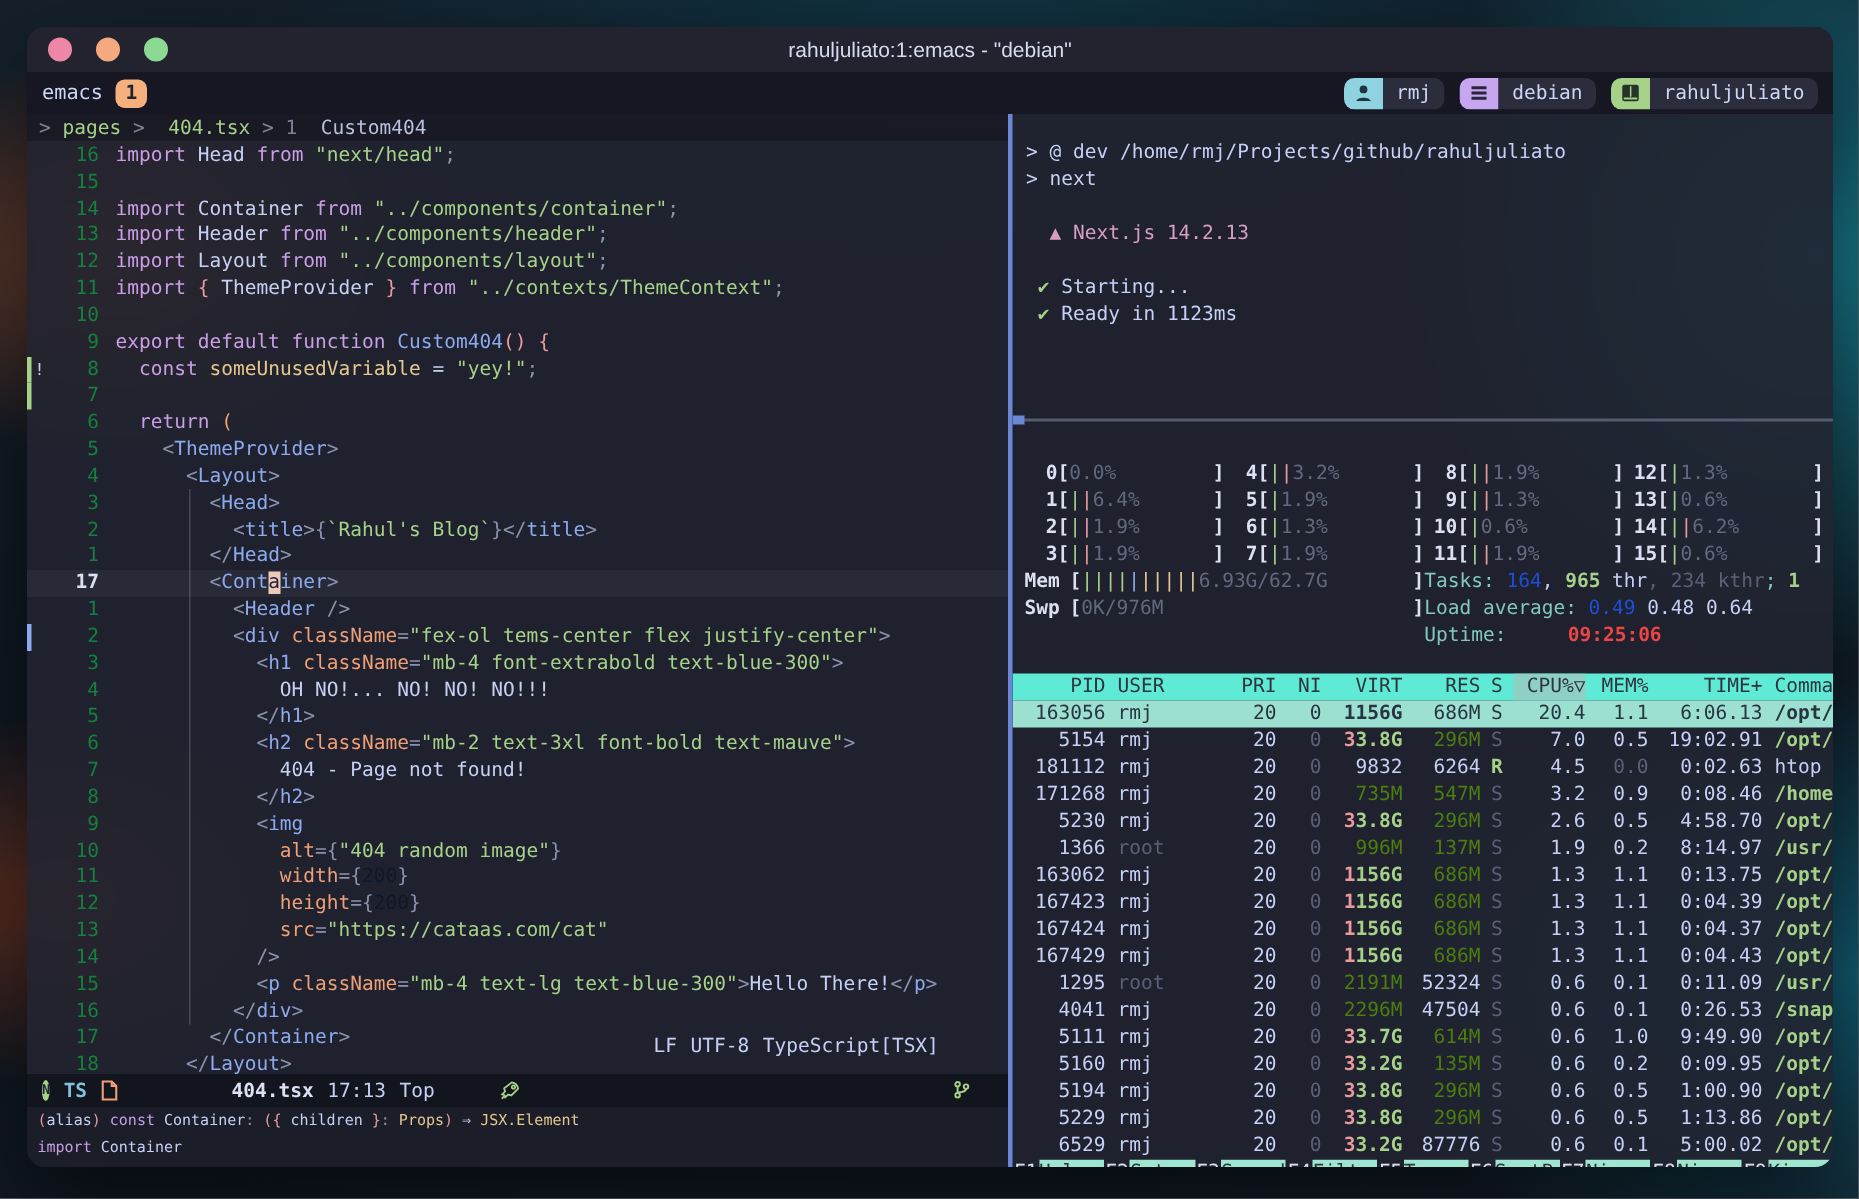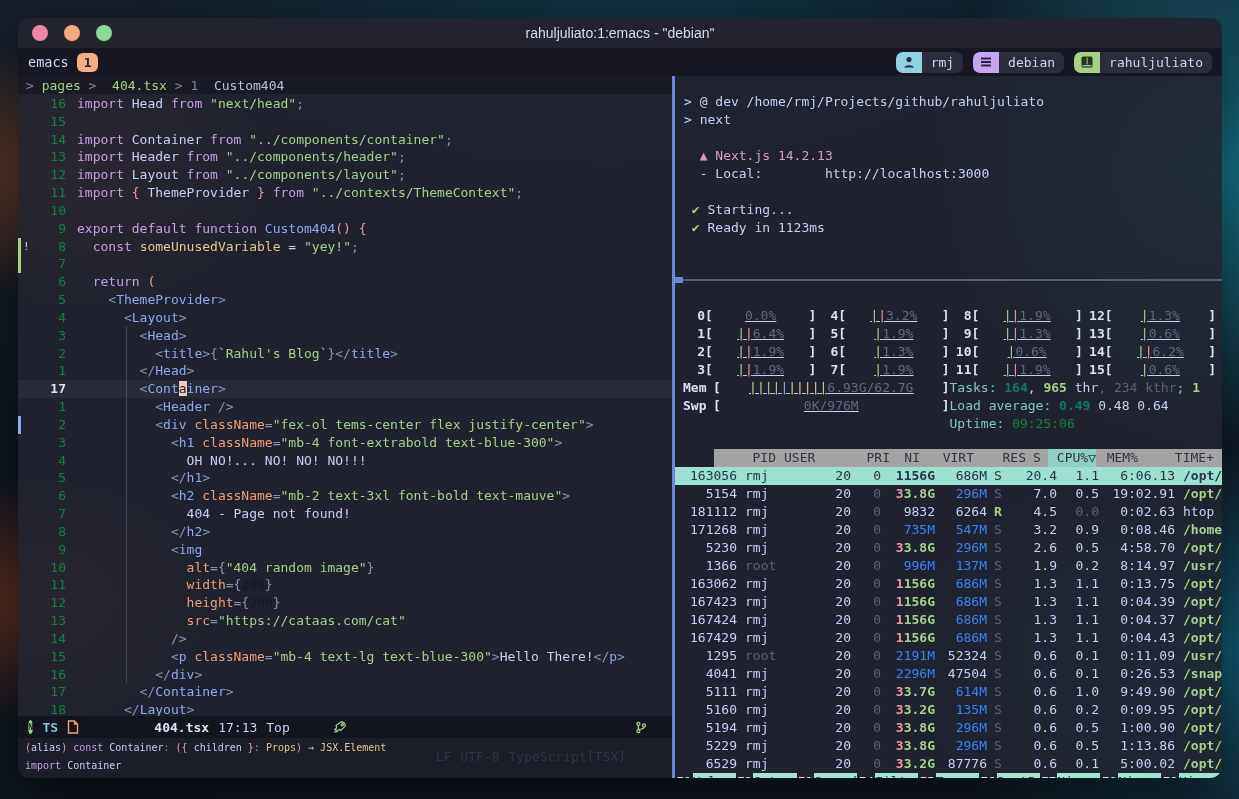--- a/index.html
+++ b/index.html
@@ -57,21 +57,21 @@
   .lnum{width:30px;text-align:right;color:#15803d;}
   .lnum-cur{color:#d9e0f5;font-weight:bold;}
   .ltext{padding-left:11px;}
   .c-k{color:#ca9ee6;} .c-w{color:#c6d0f5;} .c-s{color:#a6d189;} .c-p{color:#8b92ad;}
   .c-t{color:#8caaee;} .c-a{color:#ef9f76;} .c-v{color:#e5c890;margin-top:36px;} .c-r{color:#ea999c;}
   .c-n2{color:#0f172a;} .c-g{color:#a6d189;} .c-pk{color:#d79ec4;}
   .c-cur{background:#f0c9bc;color:#232634;}
   
   .modeline{height:22px;background:rgba(16,17,26,.78);display:flex;align-items:center;
     gap:9px;padding:0 10px;font-size:13px;white-space:pre;}
-  .ml-mid{margin-left:34px;display:flex;gap:9px;align-items:flex-end;}
+  .ml-mid{margin-left:34px;display:flex;gap:9px;align-items:flex-start;}
   .mode-n{width:14px;height:14px;border-radius:50%;background:#a6d189;color:#232634;
     font-size:9px;font-weight:bold;display:flex;align-items:center;justify-content:center;}
   .ts-badge{color:#85c1dc;font-weight:bold;font-size:13px;}
   .fname{font-weight:bold;color:#dce0f2;}
   .branch{color:#a6d189;display:flex;gap:4px;align-items:center;}
   
   .echo{height:38px;background:rgba(27,28,40,.88);padding:1px 7px;font-size:10px;}
   .echo-line{height:18px;line-height:18px;white-space:pre;}
   
   .term{height:186px;padding:17px 0 0 9px;font-size:13px;overflow:hidden;}
@@ -80,36 +80,36 @@
   .hd-cap{position:absolute;left:0;top:-2px;width:8px;height:6px;background:#6c87d6;}
   
   .htop{flex:1;display:flex;flex-direction:column;overflow:hidden;font-size:13px;}
   .meters{padding:26px 6px 0 8px;}
   .m-row{display:flex;height:18px;line-height:18px;white-space:pre;}
   .meter{width:25%;display:flex;}
   .meter-wide{width:50%;display:flex;}
   .m-label{width:22px;text-align:right;font-weight:bold;color:#dce0f2;}
   .m-label3{width:30px;text-align:left;font-weight:bold;color:#dce0f2;}
   .m-br{color:#dce0f2;font-weight:bold;}
-  .m-inner{flex:1;display:flex;justify-content:center;overflow:hidden;text-decoration:underline;}
+  .m-inner{flex:1;display:flex;justify-content:flex-start;overflow:hidden;}
   .m-pct{color:#62687f;}
   .bar-g{color:#a6d189;} .bar-r{color:#ea999c;} .bar-b{color:#8caaee;} .bar-y{color:#e5c890;}
   .m-text{width:50%;white-space:pre;}
-  .c-tl{color:#81c8be;} .c-wb{color:#0f766e;font-weight:bold;} .c-gb{color:#a6d189;font-weight:bold;}
-  .c-dim{color:#5b6078;} .c-cb{color:#15803d;font-weight:normal;}
+  .c-tl{color:#81c8be;} .c-wb{color:#1d4ed8;font-weight:normal;} .c-gb{color:#a6d189;font-weight:bold;}
+  .c-dim{color:#5b6078;} .c-cb{color:#ef4444;font-weight:bold;margin-left:33px;}
   .ptable{margin-top:16px;}
   .prow{display:grid;grid-template-columns:62px 78px 36px 30px 54px 52px 22px 48px 42px 76px 1fr;
     height:18px;line-height:18px;white-space:pre;overflow:hidden;}
   .prow span{overflow:hidden;}
   .col-r{text-align:right;} .col-l{text-align:left;padding-left:8px;} .col-c{text-align:center;}
-  .phead{background:#a3a3a3;color:#2e3440;margin-left:39px;}
+  .phead{background:#5eead4;color:#2e3440;}
   .phead .sortcol{background:#8fd0c5;}
   .rowsel{background:#9be0d0;color:#29343f;}
   .rowsel span{color:#29343f !important;}
-  .cell-dim{color:#5b6078;} .cell-g{color:#a6d189;font-weight:bold;} .cell-teal{color:#3b82f6;}
+  .cell-dim{color:#5b6078;} .cell-g{color:#a6d189;font-weight:bold;} .cell-teal{color:#4d7c0f;}
   .cell-red{color:#ea999c;} .cell-w{color:#c6d0f5;} .cell-cmd{color:#a6d189;font-weight:bold;}
   .fbar{margin-top:auto;height:18px;line-height:18px;display:flex;overflow:hidden;white-space:pre;}
   .fkey{color:#dce0f2;padding:0 1px;}
   .flabel{background:#9fe6d0;color:#2e3440;width:47px;overflow:hidden;display:inline-block;}
   svg{display:block;}
 </style>
 </head>
 <body>
 
 <div class="window">
@@ -258,21 +258,20 @@
     </div>
 
     <div class="vdivider"></div>
 
     <div class="right-col">
       <div class="term" id="term">
           <div class="term-line"><span class="c-w">&gt; @ dev /home/rmj/Projects/github/rahuljuliato</span></div>
           <div class="term-line"><span class="c-w">&gt; next</span></div>
           <div class="term-line"></div>
           <div class="term-line"><span class="c-pk">  ▲ Next.js 14.2.13</span></div>
-          <div class="term-line"><span class="c-w">  - Local:        http://localhost:3000</span></div>
           <div class="term-line"></div>
           <div class="term-line"><span class="c-g"> ✔ </span><span class="c-w">Starting...</span></div>
           <div class="term-line"><span class="c-g"> ✔ </span><span class="c-w">Ready in 1123ms</span></div>
         </div>
       <div class="hdivider">
           <span class="hd-cap"></span>
         </div>
 
       <div class="htop">
         <div class="meters" id="meters">

